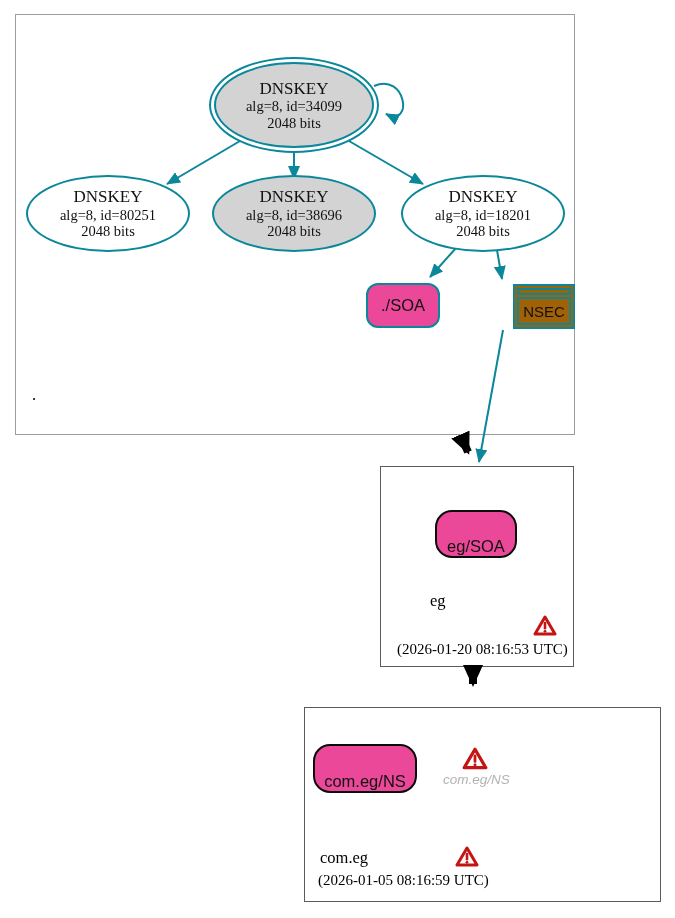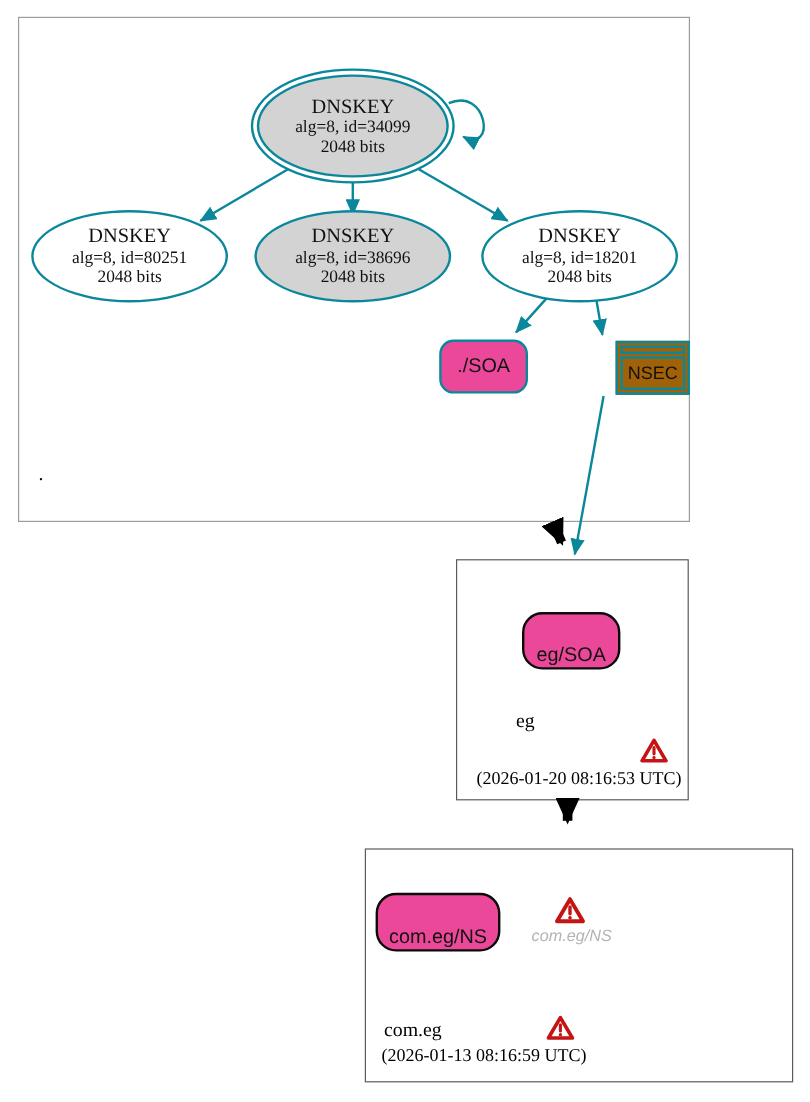--- a/index.html
+++ b/index.html
@@ -147,15 +147,15 @@
   </svg>
   <div class="missing-label" style="left:443px;top:772px;">com.eg/NS</div>
 
 
   <div class="zone-label" style="left:320px;top:848px;">com.eg</div>
   <svg class="warn-icon" style="left:455px;top:846px;" width="24" height="21" viewBox="0 0 24 21">
     <path d="M12 2 L22 19 L2 19 Z" fill="#ffffff" stroke="#c41414" stroke-width="3" stroke-linejoin="round"></path>
     <path d="M12 8 L12 13.2" stroke="#c41414" stroke-width="2.6" stroke-linecap="round"></path>
     <circle cx="12" cy="16.3" r="1.4" fill="#c41414"></circle>
   </svg>
-  <div class="zone-ts" style="left:318px;top:872px;">(2026-01-13 08:16:59 UTC)</div>
+  <div class="zone-ts" style="left:318px;top:872px;">(2026-01-05 08:16:59 UTC)</div>
 
 </div>
 
 </body></html>

